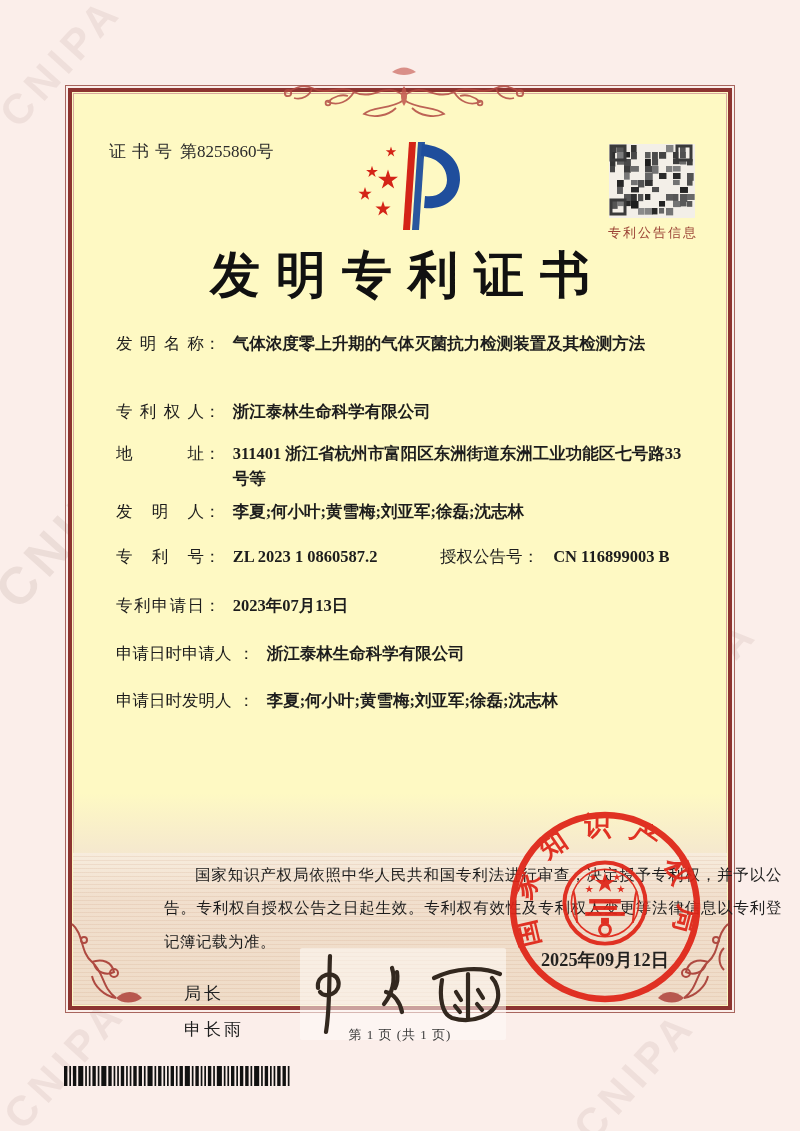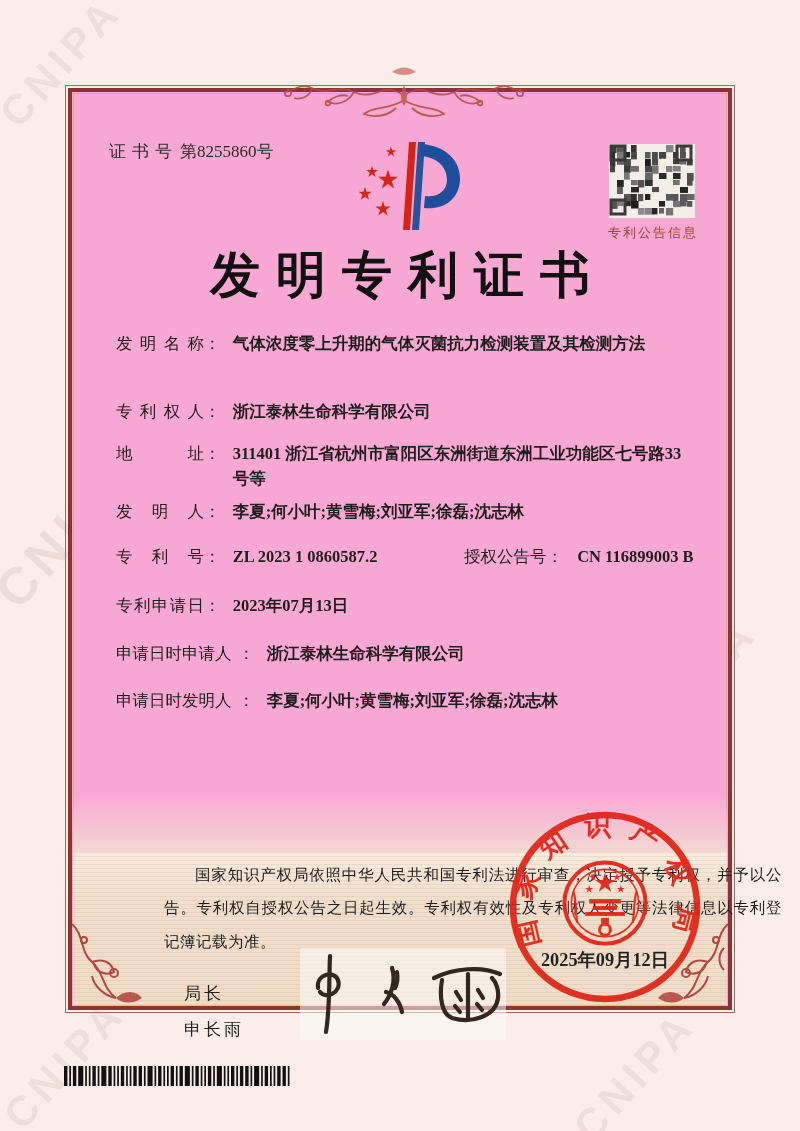--- a/index.html
+++ b/index.html
@@ -16,21 +16,21 @@
     position:absolute; font-family:"Liberation Sans","DejaVu Sans",sans-serif;
     font-weight:bold; color:rgba(134,96,88,0.10); letter-spacing:6px;
     transform:rotate(-48deg); font-size:42px; pointer-events:none; white-space:nowrap;
   }
   .wm.big{ font-size:52px; color:rgba(134,96,88,0.12); }
 
   
   .frame{
     position:absolute; left:68px; top:88px; width:664px; height:922px;
     border:4px solid #8d3430; outline:1px solid #a8655e; outline-offset:2px;
-    background:#f9a8d4;
+    background:#fef9c3;
   }
   .frame-inner-line{ position:absolute; inset:1px; border:1px solid #d8a99e; pointer-events:none; }
 
   
   .band{
     position:absolute; left:1px; right:1px; bottom:1px; height:152px;
     background:
       repeating-linear-gradient(0deg, rgba(196,146,112,0.16) 0 1px, rgba(0,0,0,0) 1px 4px),
       linear-gradient(180deg, #f7ecdd 0%, #f1dfcd 30%, #efdcc8 100%);
   }
@@ -61,21 +61,21 @@
   .fields{ position:absolute; left:44px; top:240px; width:586px; font-size:16.5px; color:#1d1d1d; }
   .frow{ position:absolute; left:0; width:586px; line-height:1.5; }
   .frow .lab{
     display:inline-block; width:88px; text-align:justify; text-align-last:justify; vertical-align:top;
   }
   .frow .lab.wide{ width:122px; text-align:left; text-align-last:left; }
   .frow .colon{ vertical-align:top; }
   .frow .val{
     display:inline-block; vertical-align:top; margin-left:8px; max-width:456px;font-weight:bold;
   }
-  .frow .rcol{ position:absolute; left:348px; top:0; white-space:nowrap;text-align:center; }
+  .frow .rcol{ position:absolute; left:324px; top:0; white-space:nowrap;text-align:center; }
   .frow .rcol .val{ margin-left:10px; }
 
   .statement{
     position:absolute; left:92px; top:766px; width:618px;
     font-size:15.5px; color:#1d1d1d; text-indent:2em; line-height:2.15;
     text-align:justify; letter-spacing:0.5px;
   }
 
   .signer{
     position:absolute; left:112px; top:884px; font-size:17px; color:#222;
@@ -336,20 +336,21 @@
         <rect x="80" y="105" width="40" height="4" stroke="none"></rect>
         <rect x="96" y="111" width="8" height="6" stroke="none"></rect>
         <path d="M72,116 C70,104 71,92 68,84" fill="none" stroke-width="2.2"></path>
         <path d="M128,116 C130,104 129,92 132,84" fill="none" stroke-width="2.2"></path>
         <circle cx="100" cy="123" r="5.5" fill="none" stroke-width="3"></circle>
       </g>
       <text x="100" y="160" text-anchor="middle" font-size="18.5" fill="#141414" font-weight="bold" font-family="'Liberation Serif','DejaVu Serif',serif" data-interactable="false">2025年09月12日</text>
     </g>
   </svg>
 
+  <div class="page-info" data-interactable="false">第 1 页 (共 1 页)</div>
 
   <svg class="barcode" id="barcode-svg" viewBox="0 0 244 20" preserveAspectRatio="none" data-interactable="false">
       <rect x="0" y="0" width="3.4" height="20" fill="#111"></rect>
       <rect x="5.3" y="0" width="1.7" height="20" fill="#111"></rect>
       <rect x="8.899999999999999" y="0" width="3.4" height="20" fill="#111"></rect>
       <rect x="14.2" y="0" width="5.1" height="20" fill="#111"></rect>
       <rect x="21.2" y="0" width="1.7" height="20" fill="#111"></rect>
       <rect x="24.799999999999997" y="0" width="1.7" height="20" fill="#111"></rect>
       <rect x="28.4" y="0" width="3.4" height="20" fill="#111"></rect>
       <rect x="33.699999999999996" y="0" width="1.7" height="20" fill="#111"></rect>

